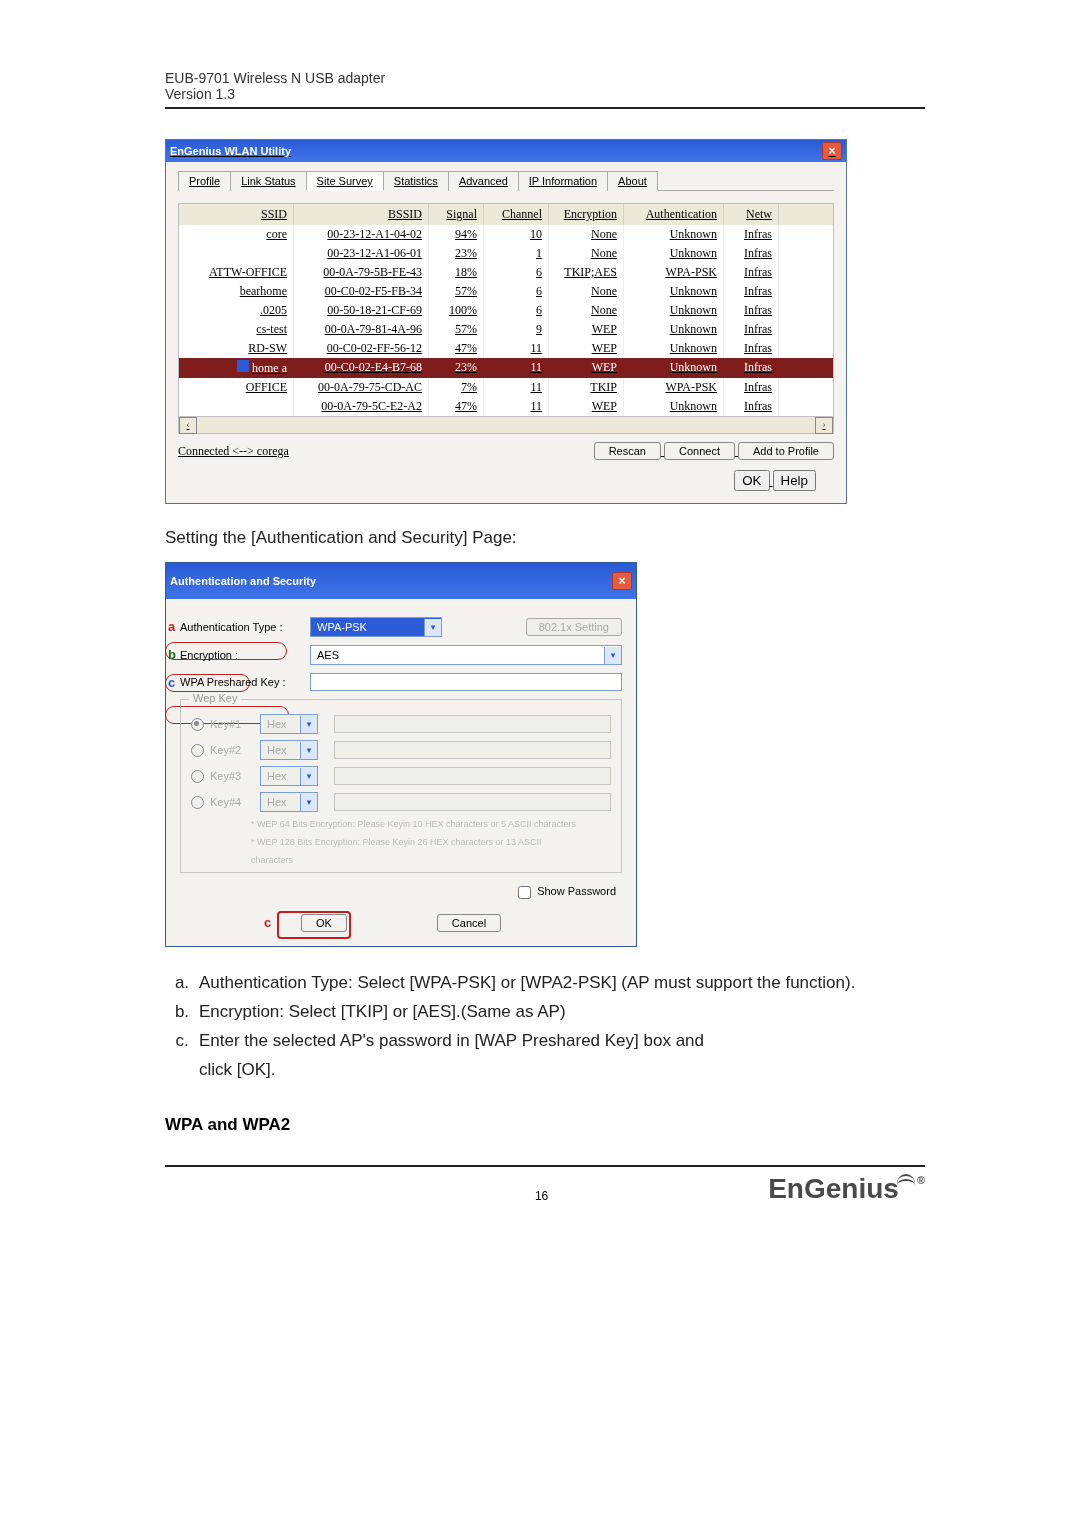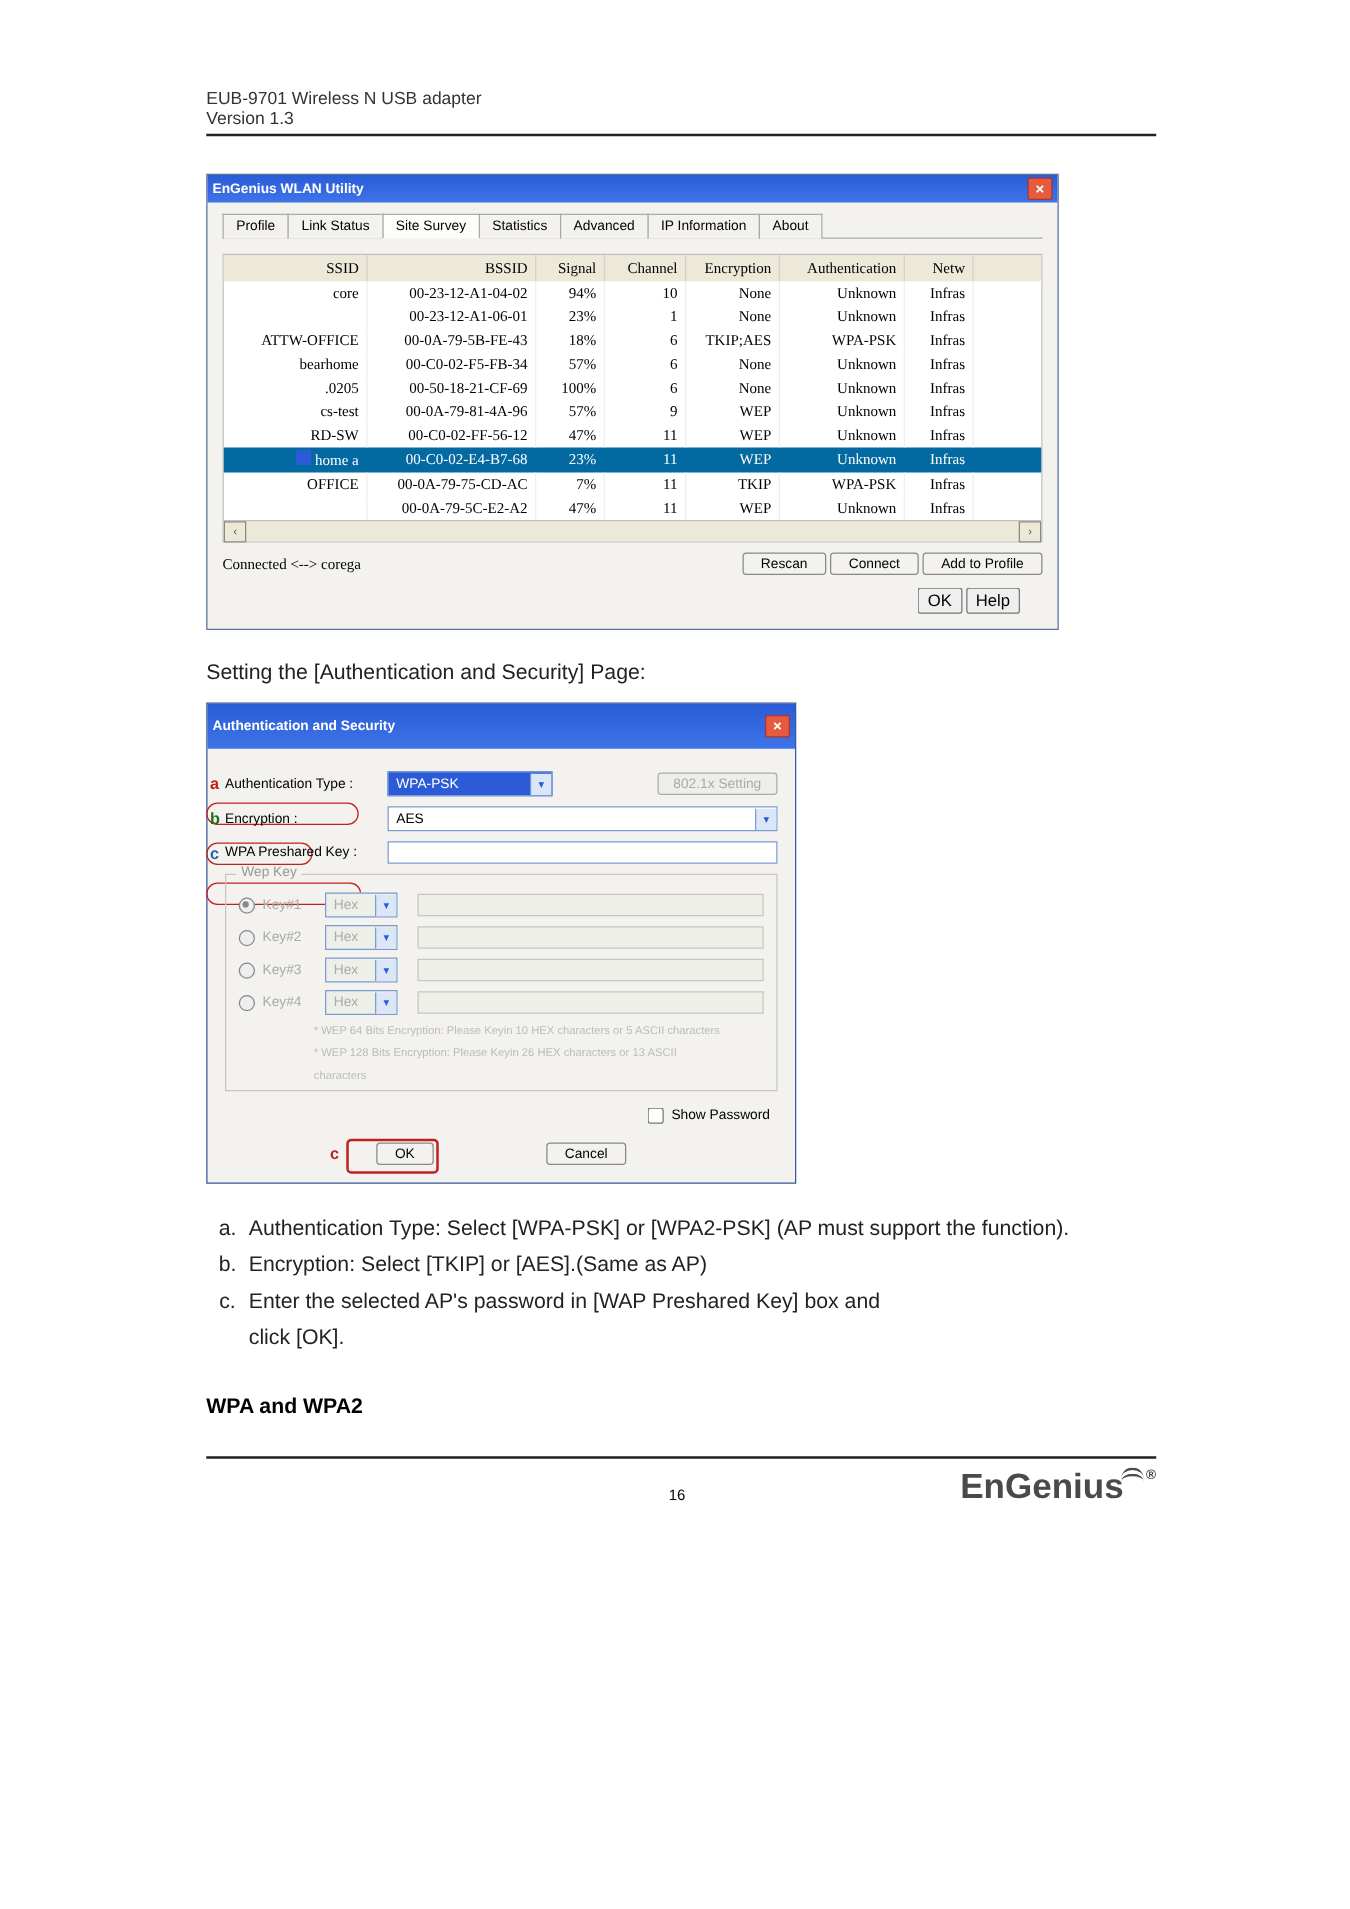--- a/index.html
+++ b/index.html
@@ -20,20 +20,21 @@
   .hdr-line2 { font-size: 14px; color: #333; margin-bottom: 5px; }
   .hdr-rule { border: 0; border-top: 2px solid #222; margin: 0 0 30px 0; }
 
   
   .win {
     width: 680px;
     border: 1px solid #56739c;
     background: #f3f2ee;
     font-family: Tahoma, Arial, sans-serif;
     font-size: 11px;
+    text-decoration: underline;
   }
   .win-titlebar {
     display: flex; align-items: center; justify-content: space-between;
     height: 22px; padding: 0 4px;
     background: linear-gradient(#2a5bd7,#3f74e8);
     color: #fff; font-weight: bold; font-size: 11px;
   }
   .win-close {
     width: 18px; height: 16px; background: #e65b3e;
     border: 1px solid #a33; color: #fff; font-weight: bold;
@@ -55,21 +56,21 @@
   .survey-head, .survey-row {
     display: grid;
     grid-template-columns: 115px 135px 55px 65px 75px 100px 55px;
     font-family: "Times New Roman", serif;
     font-size: 12px;
     text-align: right;
   }
   .survey-head { background:#ece9d8; }
   .survey-head .cell { border-right: 1px solid #d4d0c8; padding: 3px 6px; font-family: "Times New Roman", serif; }
   .survey-row .cell { padding: 2px 6px; border-right: 1px solid #eee; white-space: nowrap; overflow: hidden; }
-  .survey-row.sel { background: #0369a1; color: #fff; }
+  .survey-row.sel { background: #7f1d1d; color: #fff; }
   .survey-row.sel .cell { border-right-color: transparent; }
   .sel-icon {
     display:inline-block; width:12px; height:12px; margin-right:3px;
     background:#2b5bd6; position:relative; 
   }
   .scroll-hbar {
     display:flex; align-items:center; justify-content:space-between;
     background:#ece9d8; height:16px; border-top:1px solid #c0c0c0;
   }
   .scroll-btn { width:16px;height:15px;background:#ece9d8;border:1px solid #888;display:flex;align-items:center;justify-content:center;font-size:9px;color:#555;}

